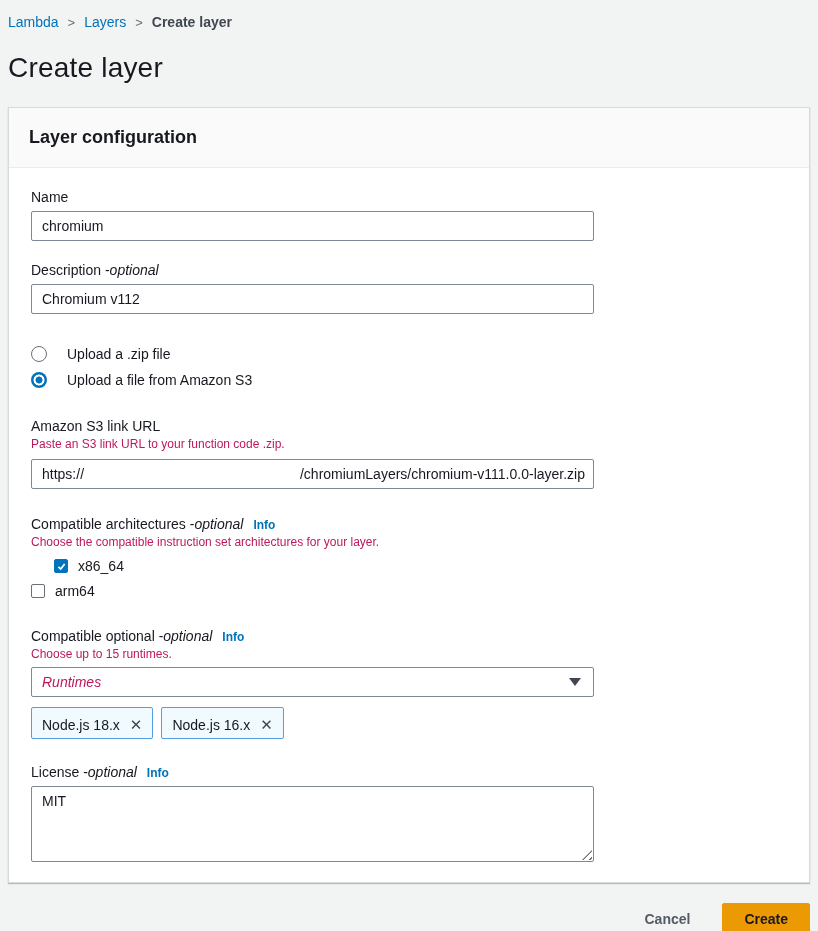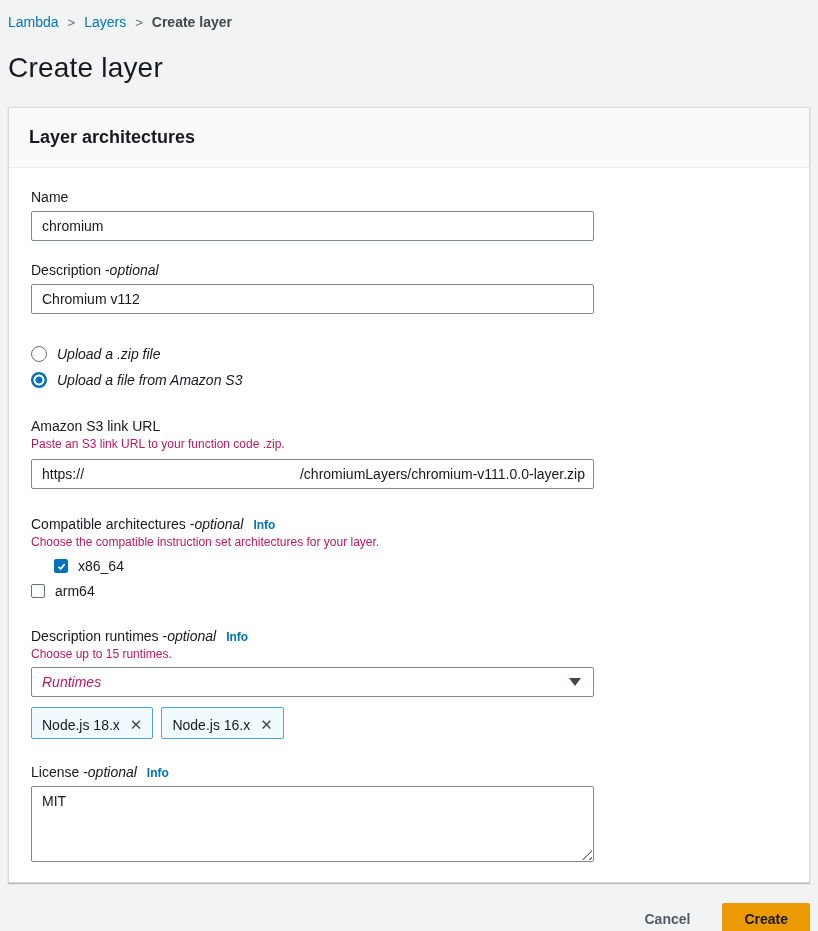--- a/index.html
+++ b/index.html
@@ -58,21 +58,21 @@
   .radio-group { margin-top: 29px; }
   .radio-row { display: flex; align-items: center; margin-top: 4px; height: 22px; cursor: pointer; }
   .radio {
     width: 16px; height: 16px; border-radius: 50%;
     border: 1px solid #687078; background: #fff; flex: 0 0 auto;
   }
   .radio.checked {
     border: none;
     background: radial-gradient(circle, #0073bb 0 3.2px, #ffffff 3.8px 5.2px, #0073bb 5.8px);
   }
-  .radio-row span.opt-label { margin-left: 10px; font-style: italic; }
+  .radio-row span.opt-label { margin-left: 20px; }
 
   
   .check-row { display: flex; align-items: center; margin-top: 5px; height: 20px; cursor: pointer; }
   .checkbox {
     width: 14px; height: 14px; border-radius: 2px;
     border: 1px solid #687078; background: #fff; flex: 0 0 auto;
     display: flex; align-items: center; justify-content: center;
   }
   .checkbox.checked { background: #0073bb; border-color: #0073bb; }
   .check-row span.opt-label { margin-left: 10px; }
@@ -157,21 +157,21 @@
     <span class="crumb-sep">&gt;</span>
     <a>Layers</a>
     <span class="crumb-sep">&gt;</span>
     <span class="crumb-current">Create layer</span>
   </nav>
 
   <h1 class="page-title">Create layer</h1>
 
   <section class="panel">
     <div class="panel-header">
-      <h2>Layer architectures</h2>
+      <h2>Layer configuration</h2>
     </div>
     <div class="panel-body">
 
       <div class="field">
         <div class="field-label">Name</div>
         <input class="text-input" type="text" value="chromium" style="">
       </div>
 
       <div class="field section-gap-sm">
         <div class="field-label">
@@ -217,21 +217,21 @@
           <span class="opt-label">x86_64</span>
         </div>
         <div class="check-row">
           <span class="checkbox"></span>
           <span class="opt-label">arm64</span>
         </div>
       </div>
 
       <div class="field section-gap-md">
         <div class="field-label">
-          <span>Description runtimes - </span>
+          <span>Compatible optional - </span>
             <span class="optional">optional</span>
           <a class="info-link">Info</a>
         </div>
         <div class="hint">Choose up to 15 runtimes.</div>
         <div class="select">
           <span class="placeholder">Runtimes</span>
           <span class="caret-down"></span>
         </div>
         <div class="token-row">
           <span class="token">

